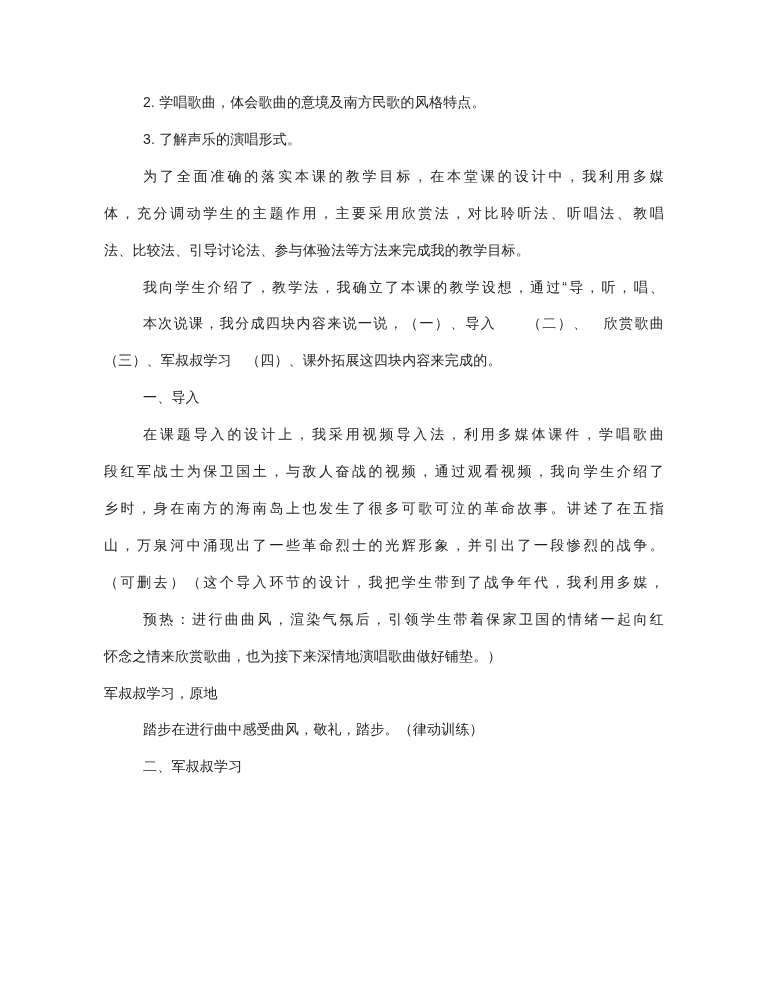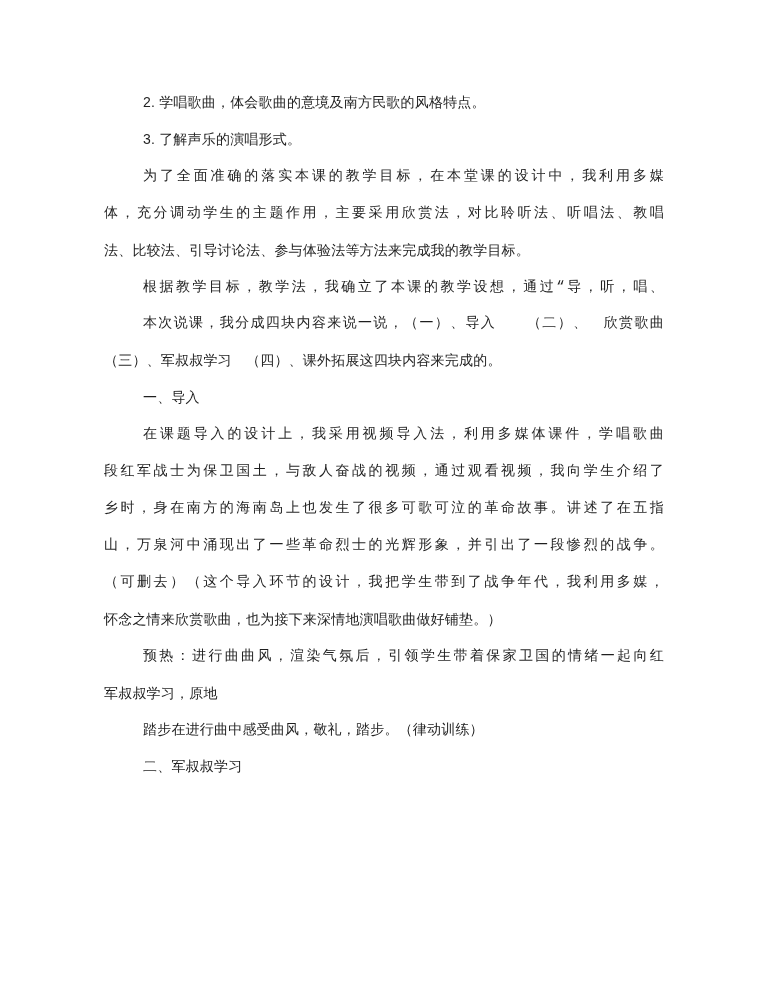--- a/index.html
+++ b/index.html
@@ -30,41 +30,40 @@
     text-align: left;
     white-space: pre-wrap;
     letter-spacing: 0.2px;
   }
   .line.indent {
     text-indent: 39px;
   }
   .line.fill {
     text-align: justify;
     text-align-last: justify;
-    font-family: Liberation Mono, monospace;
   }
 </style>
 </head>
 <body>
 
 <div class="page">
   <div class="doc" style="color: rgb(31, 31, 31);">
       <div class="line indent">2. 学唱歌曲，体会歌曲的意境及南方民歌的风格特点。</div>
       <div class="line indent">3. 了解声乐的演唱形式。</div>
       <div class="line indent fill">为了全面准确的落实本课的教学目标，在本堂课的设计中，我利用多媒</div>
       <div class="line fill">体，充分调动学生的主题作用，主要采用欣赏法，对比聆听法、听唱法、教唱</div>
       <div class="line">法、比较法、引导讨论法、参与体验法等方法来完成我的教学目标。</div>
-      <div class="line indent fill">根据教学目标，教学法，我确立了本课的教学设想，通过“导，听，唱、</div>
+      <div class="line indent fill">我向学生介绍了，教学法，我确立了本课的教学设想，通过“导，听，唱、</div>
       <div class="line indent fill">本次说课，我分成四块内容来说一说，（一）、导入　　（二）、　欣赏歌曲</div>
       <div class="line">（三）、军叔叔学习　（四）、课外拓展这四块内容来完成的。</div>
       <div class="line indent">一、导入</div>
       <div class="line indent fill">在课题导入的设计上，我采用视频导入法，利用多媒体课件，学唱歌曲</div>
       <div class="line fill">段红军战士为保卫国土，与敌人奋战的视频，通过观看视频，我向学生介绍了</div>
       <div class="line fill">乡时，身在南方的海南岛上也发生了很多可歌可泣的革命故事。讲述了在五指</div>
       <div class="line fill">山，万泉河中涌现出了一些革命烈士的光辉形象，并引出了一段惨烈的战争。</div>
       <div class="line fill">（可删去）（这个导入环节的设计，我把学生带到了战争年代，我利用多媒，</div>
+      <div class="line indent fill">预热：进行曲曲风，渲染气氛后，引领学生带着保家卫国的情绪一起向红</div>
       <div class="line">怀念之情来欣赏歌曲，也为接下来深情地演唱歌曲做好铺垫。）</div>
-      <div class="line indent fill">预热：进行曲曲风，渲染气氛后，引领学生带着保家卫国的情绪一起向红</div>
       <div class="line">军叔叔学习，原地</div>
       <div class="line indent">踏步在进行曲中感受曲风，敬礼，踏步。（律动训练）</div>
       <div class="line indent">二、军叔叔学习</div>
     </div>
 </div>
 
 </body></html>

